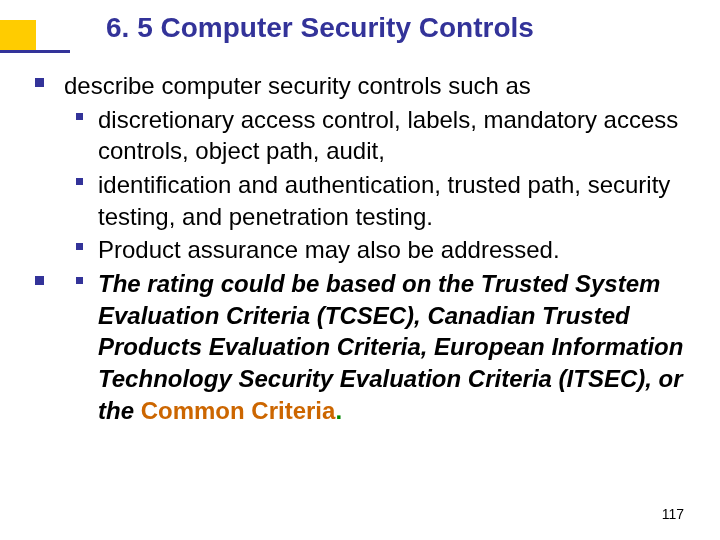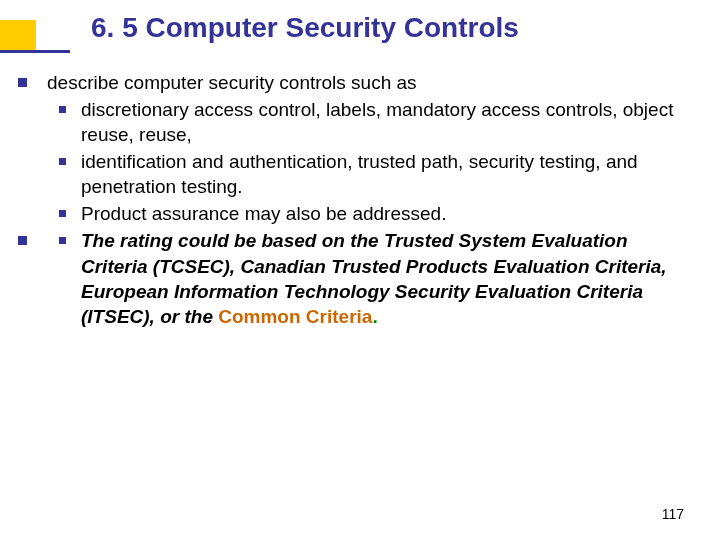--- a/index.html
+++ b/index.html
@@ -24,32 +24,32 @@
     position: absolute;
     top: 50px;
     left: 0;
     width: 70px;
     height: 3px;
     background: #333399;
   }
   .title {
     position: absolute;
     top: 12px;
-    left: 91px;
+    left: 106px;
     font-size: 28px;
     font-weight: bold;
     color: #333399;
     font-family: Verdana, Geneva, sans-serif;
   }
   .content {
     position: absolute;
     top: 70px;
-    left: 13px;
+    left: 30px;
     right: 30px;
-    font-size: 19px;
+    font-size: 24px;
     color: #000;
     line-height: 1.32;
   }
   ul.outer {
     list-style: none;
     padding: 0;
     margin: 0;
   }
   ul.outer > li {
     position: relative;
@@ -110,21 +110,21 @@
 <div class="accent-block"></div>
 <div class="accent-underline"></div>
 
 <div class="title">6. 5 Computer Security Controls</div>
 
 <div class="content">
   <ul class="outer">
     <li>
       <span>describe computer security controls such as</span>
       <ul class="inner">
-        <li>discretionary access control, labels, mandatory access controls, object reuse, reuse,</li>
+        <li>discretionary access control, labels, mandatory access controls, object path, audit,</li>
         <li>identification and authentication, trusted path, security testing, and penetration testing.</li>
         <li>Product assurance may also be addressed.</li>
       </ul>
     </li>
     <li>
       <ul class="inner">
         <li>
           <span class="bold">The rating could be based on the Trusted System Evaluation Criteria (TCSEC), Canadian Trusted Products Evaluation Criteria, European Information Technology Security Evaluation Criteria (ITSEC), or the </span><span class="highlight">Common Criteria</span><span class="period-green">.</span>
         </li>
       </ul>

